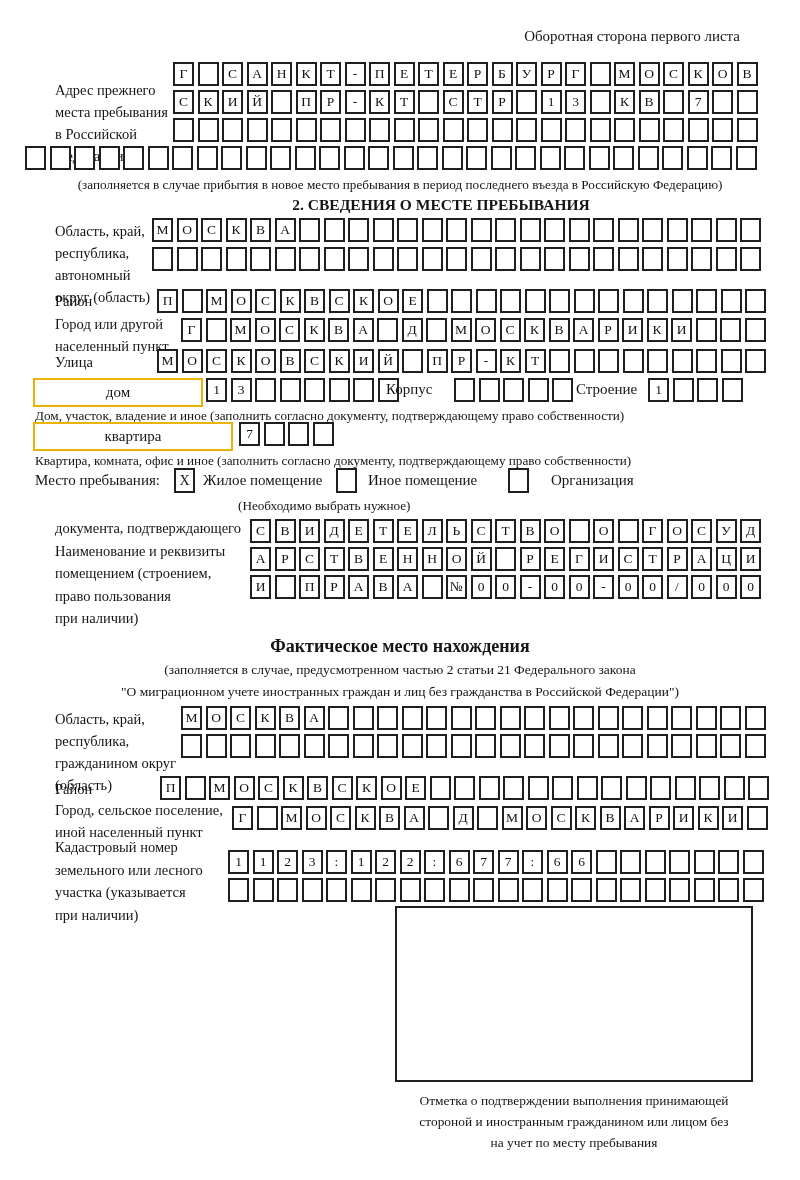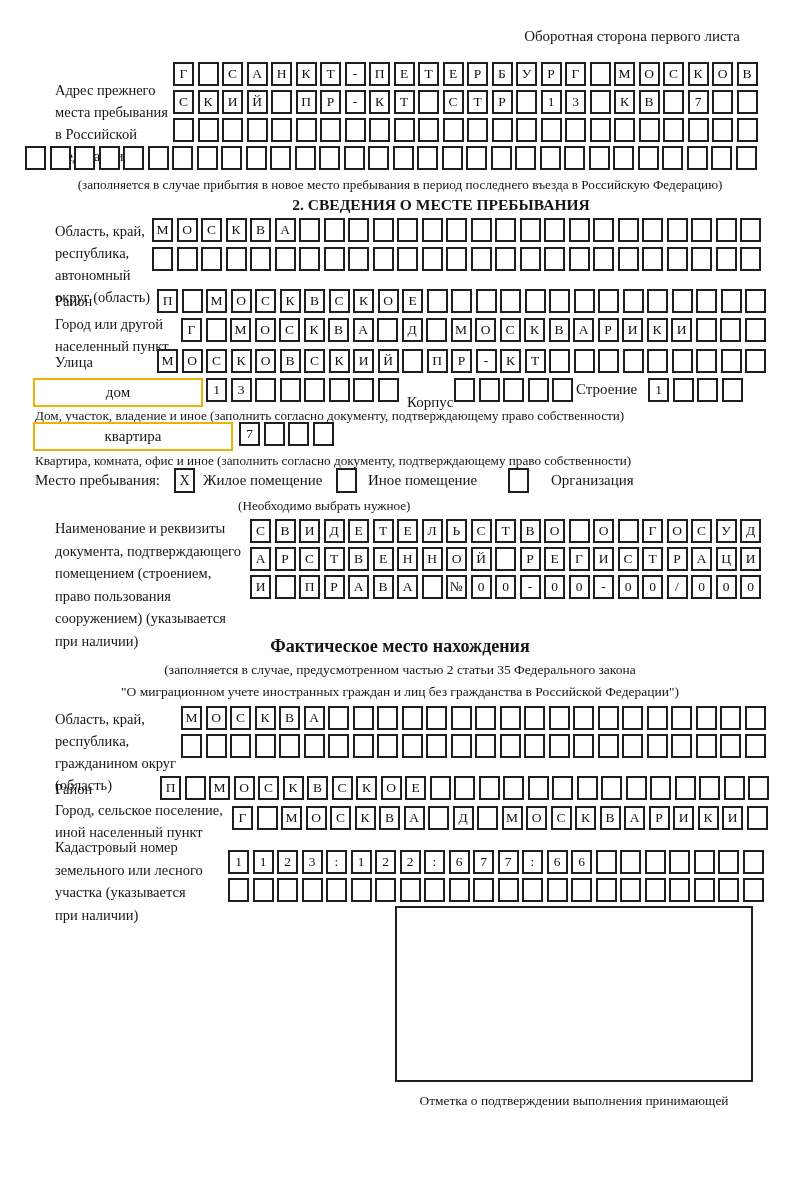--- a/index.html
+++ b/index.html
@@ -312,21 +312,21 @@
 <div class="abs cellrow" style="top:378px; left:206px;">
     <span class="cell">1</span>
     <span class="cell">3</span>
     <span class="cell"></span>
     <span class="cell"></span>
     <span class="cell"></span>
     <span class="cell"></span>
     <span class="cell"></span>
     <span class="cell"></span>
   </div>
-<div class="abs inlinelabel" style="top:381px; left:407px;margin-top:13px;">Корпус</div>
+<div class="abs inlinelabel" style="top:381px; left:386px;">Корпус</div>
 <div class="abs cellrow" style="top:378px; left:454px;">
     <span class="cell"></span>
     <span class="cell"></span>
     <span class="cell"></span>
     <span class="cell"></span>
     <span class="cell"></span>
   </div>
 <div class="abs inlinelabel" style="top:381px; left:576px;">Строение</div>
 <div class="abs cellrow" style="top:378px; left:648px;">
     <span class="cell">1</span>
@@ -349,25 +349,24 @@
 <div class="abs inlinelabel" style="top:472px; left:35px;">Место пребывания:</div>
 <div class="abs checkbox" style="top:468px; left:174px;">X</div>
 <div class="abs inlinelabel" style="top:472px; left:203px;">Жилое помещение</div>
 <div class="abs checkbox" style="top:468px; left:336px;"></div>
 <div class="abs inlinelabel" style="top:472px; left:368px;">Иное помещение</div>
 <div class="abs checkbox" style="top:468px; left:508px;"></div>
 <div class="abs inlinelabel" style="top:472px; left:551px;">Организация</div>
 <div class="abs note" style="top:497px; left:238px;text-align:right;">(Необходимо выбрать нужное)</div>
 
 <div class="abs label" style="top:517px; left:55px; line-height:22.5px;">
+    <div class="line">документа, подтверждающего</div>
     <div class="line">Наименование и реквизиты</div>
-    <div class="line">документа, подтверждающего</div>
     <div class="line">помещением (строением,</div>
     <div class="line">право пользования</div>
-    <div class="line">сооружением) (указывается</div>
     <div class="line">при наличии)</div>
   </div>
 <div class="abs cellrow" style="top:519px; left:250px;">
     <span class="cell">С</span>
     <span class="cell">В</span>
     <span class="cell">И</span>
     <span class="cell">Д</span>
     <span class="cell">Е</span>
     <span class="cell">Т</span>
     <span class="cell">Е</span>
@@ -427,21 +426,21 @@
     <span class="cell">-</span>
     <span class="cell">0</span>
     <span class="cell">0</span>
     <span class="cell">/</span>
     <span class="cell">0</span>
     <span class="cell">0</span>
     <span class="cell">0</span>
   </div>
 
 <div class="abs center" style="top:636px; font-weight:bold; font-size:18px;">Фактическое место нахождения</div>
-<div class="abs note center" style="top:661px; font-size:13.5px;">(заполняется в случае, предусмотренном частью 2 статьи 35 Федерального закона</div>
+<div class="abs note center" style="top:661px; font-size:13.5px;">(заполняется в случае, предусмотренном частью 2 статьи 21 Федерального закона</div>
 <div class="abs note center" style="top:683px; font-size:13.5px;">"О миграционном учете иностранных граждан и лиц без гражданства в Российской Федерации")</div>
 
 <div class="abs label" style="top:708px; left:55px;">
     <div class="line">Область, край,</div>
     <div class="line">республика,</div>
     <div class="line">гражданином округ</div>
     <div class="line">(область)</div>
   </div>
 <div class="abs cellrow" style="top:706px; left:181px;">
     <span class="cell">М</span>
@@ -605,13 +604,15 @@
     <span class="cell"></span>
     <span class="cell"></span>
     <span class="cell"></span>
     <span class="cell"></span>
     <span class="cell"></span>
   </div>
 
 <div class="abs stampbox" style="top:906px; left:395px; width:358px; height:176px;"></div>
 <div class="abs caption" style="top:1090px; left:393px; width:362px;text-align:center;">
     <div class="line">Отметка о подтверждении выполнения принимающей</div>
+    <div class="line">стороной и иностранным гражданином или лицом без</div>
+    <div class="line">на учет по месту пребывания</div>
   </div>
 
 </body></html>

